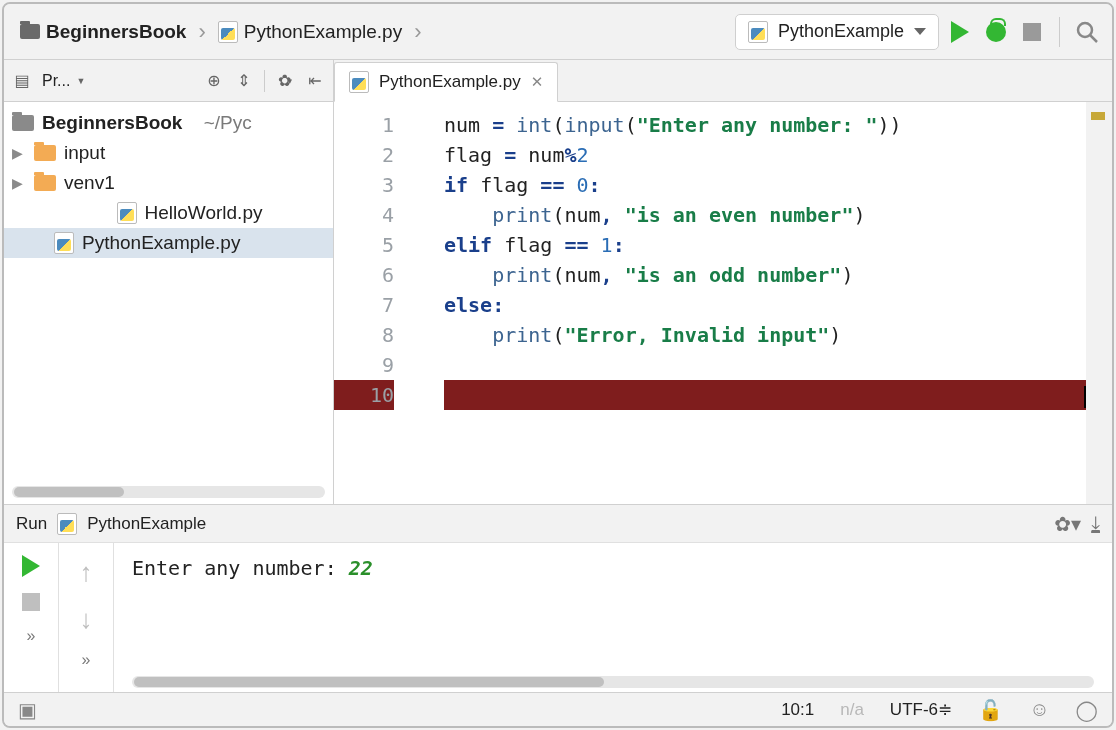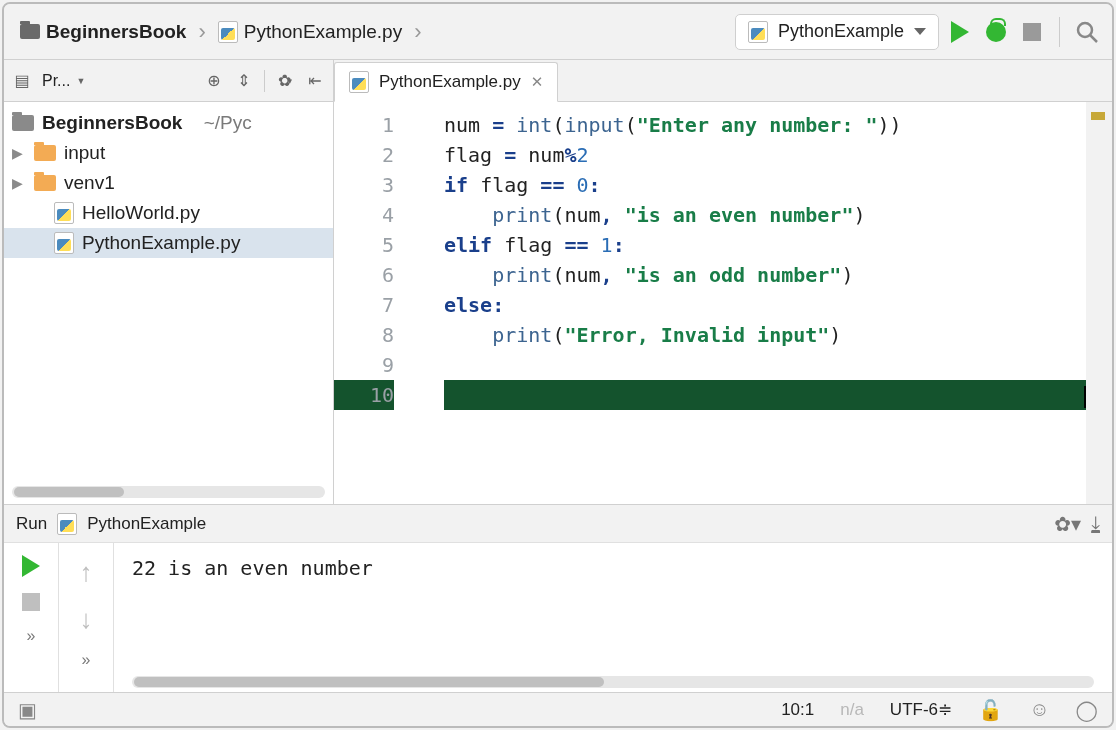--- a/index.html
+++ b/index.html
@@ -64,21 +64,21 @@
   .sidebar-scroll .thumb{position:absolute;left:2px;top:1px;height:10px;width:110px;background:#c0c0c0;border-radius:5px;}
 
   .editor { flex:1; display:flex; background:#fff; position:relative; }
   .gutter { width:110px; background:#fff; color:#9aa0a6; font-family: "Menlo","Consolas",monospace; font-size:20px; padding-top:8px; text-align:right; padding-right:50px; border-right: none;}
   .code { flex:1; font-family:"Menlo","Consolas",monospace; font-size:20px; padding-top:8px; line-height:30px; white-space:pre; overflow:hidden; }
   .kw { color:#1a3f8b; font-weight:600; }
   .fn { color:#3c6490; }
   .str { color:#197d48; font-weight:600; }
   .num { color:#2a6db5; }
   .gutter div { line-height:30px; height:30px; }
-  .current-line { background:#14532d;text-align:right; }
+  .current-line { background:#7f1d1d;text-align:right; }
   .caret { display:inline-block; width:2px; height:22px; background:#000; vertical-align:middle;}
   .right-marks { width:26px; background:#f2f2f2; position:relative;}
   .mark { position:absolute; left:5px; width:14px; height:8px; background:#c7a838; }
 
   
   .runbar { height:38px; border-top:1px solid #d0d0d0; background:#f2f2f2; display:flex; align-items:center; padding:0 12px; gap:10px; font-size:17px; }
   .runbar .spacer{flex:1;}
   .gear{font-size:20px; color:#777;}
   .dl-icon{font-size:20px; color:#777; text-decoration:underline;}
 
@@ -176,21 +176,21 @@
             <div class="tree-row" style="padding-left: 8px;">
               <span class="disclose">▶</span>
               <span class="orange-folder"></span>
               <span>input</span>
             </div>
             <div class="tree-row" style="padding-left: 8px;">
               <span class="disclose">▶</span>
               <span class="orange-folder"></span>
               <span>venv1</span>
             </div>
-            <div class="tree-row" style="padding-left: 50px;">
+            <div class="tree-row" style="padding-left: 50px; justify-content: center;">
               <span class="py-icon"></span>
               <span>HelloWorld.py</span>
             </div>
             <div class="tree-row selected" style="padding-left: 50px;">
               <span class="py-icon"></span>
               <span>PythonExample.py</span>
             </div>
           </div>
       </div>
       <div class="sidebar-scroll">
@@ -234,21 +234,21 @@
         </div>
       <div class="grey-stop"></div>
       <div class="dbl-chev">»</div>
     </div>
     <div class="runbtns2">
       <div class="up-arr">↑</div>
       <div class="dn-arr">↓</div>
       <div class="dbl-chev">»</div>
     </div>
     <div class="console">
-      <div>22 is an even number</div>
+      <div><span>Enter any number: </span><span class="inval">22</span></div>
       <div>&nbsp;</div>
       <div class="console-scroll">
           <div class="thumb"></div>
         </div>
     </div>
   </div>
 
   <div class="status">
     <span class="sm-icon">▣</span>
     <div class="spacer"></div>

